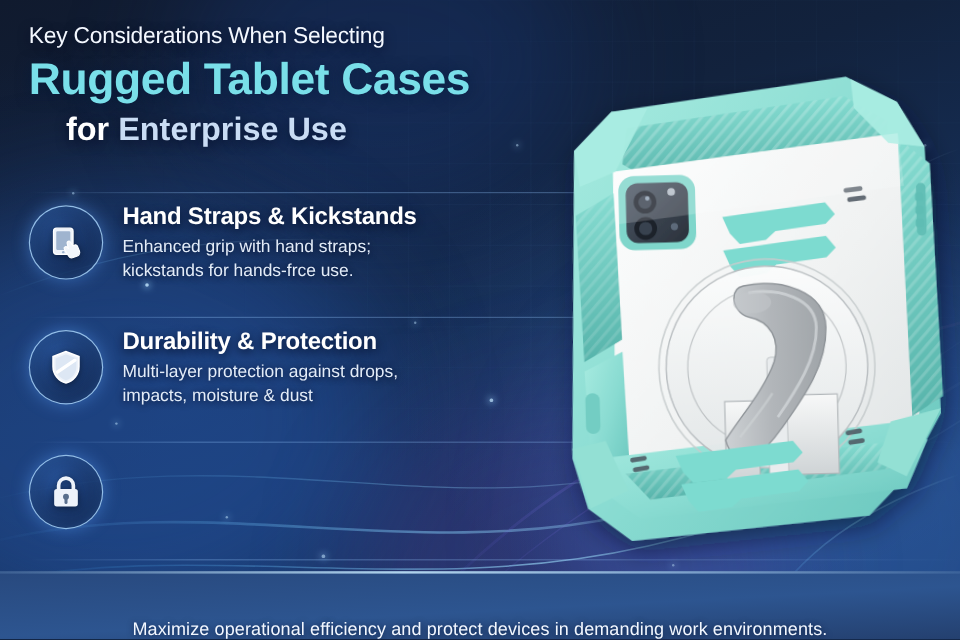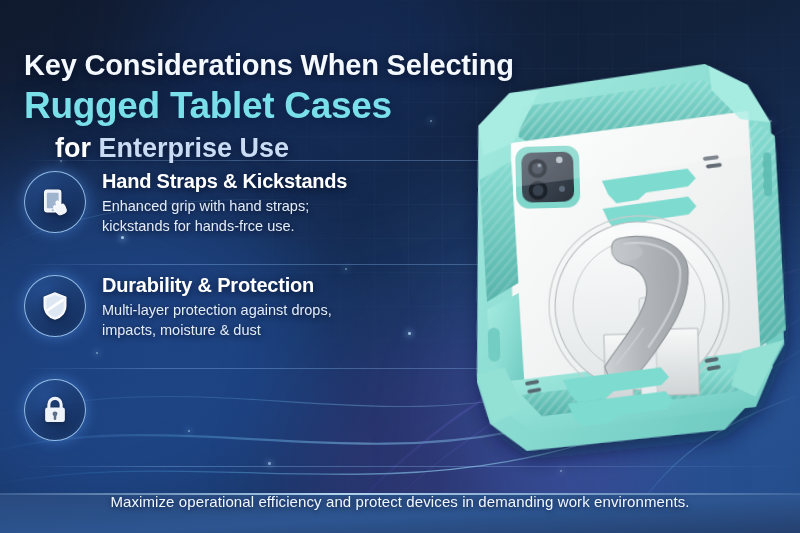--- a/index.html
+++ b/index.html
@@ -50,24 +50,23 @@
 
   .hairline {
     position:absolute; height:1px; left:24px; right:0;
     background:linear-gradient(to right, rgba(150,200,255,0) 0%, rgba(150,200,255,.32) 18%, rgba(150,200,255,.30) 60%, rgba(150,200,255,0) 100%);
     pointer-events:none;
   }
 
   
   .headline { position:absolute; left:24px; top:20px; width:560px; z-index:6; }
   .hl-line1 {
-    font-size:29px; font-weight:bold; color:#f4f8ff;
+    font-size:19px; font-weight:normal; color:#f4f8ff;
     letter-spacing:-.2px; line-height:1.18;
     text-shadow:0 2px 10px rgba(0,10,35,.75);
-    margin-top:28px;
   }
   .hl-line2 {
     font-size:37px; font-weight:bold; color:#79dfe9;
     letter-spacing:-.3px; line-height:1.2; margin-top:2px;
     text-shadow:0 2px 12px rgba(0,25,60,.7);
   }
   .hl-line3 {
     font-size:27px; font-weight:bold; line-height:1.2; margin-top:3px;
     text-shadow:0 2px 10px rgba(0,10,35,.7);
     margin-left:31px;
@@ -94,24 +93,24 @@
     text-shadow:0 2px 8px rgba(0,10,35,.8);
   }
   .feature-desc {
     margin-top:4px; font-size:14.5px; color:#e3ecf8;
     line-height:1.35; white-space:pre-line;
     text-shadow:0 1px 6px rgba(0,10,35,.85);
   }
 
   
   .footer {
-    position:absolute; left:0; right:0; bottom:0; height:40px; z-index:7;
+    position:absolute; left:0; right:0; bottom:0; height:57px; z-index:7;
     background:linear-gradient(to bottom, #2c5severity 0%, #2a4d84 100%);
     background:linear-gradient(177deg, #28497e 0%, #2d5590 55%, #24406f 100%);
-    display:flex; align-items:flex-start; justify-content:center;
+    display:flex; align-items:flex-end; justify-content:center;
   }
   .footer::before {
     content:""; position:absolute; top:0; left:0; right:0; height:2px;
     background:linear-gradient(to right, rgba(170,215,255,.15) 0%, rgba(200,235,255,.85) 42%, rgba(190,225,255,.55) 72%, rgba(170,215,255,.12) 100%);
   }
   .footer-text {
     font-size:15px; color:#f2f7ff; letter-spacing:.1px;
     text-shadow:0 1px 5px rgba(0,15,45,.7);
   }
 

